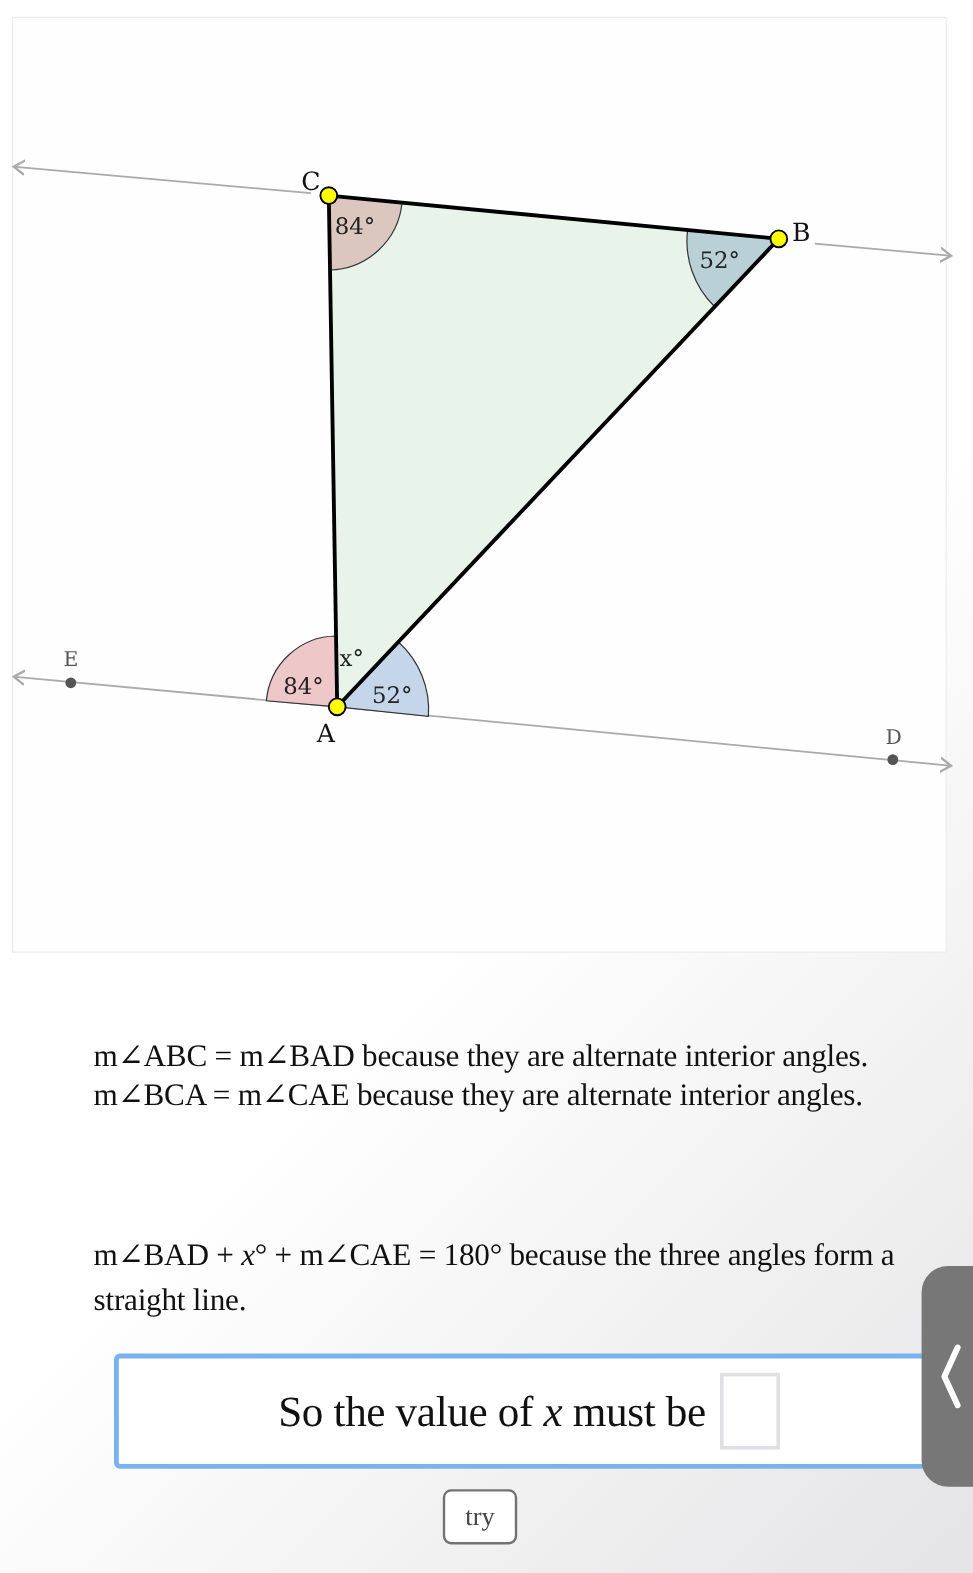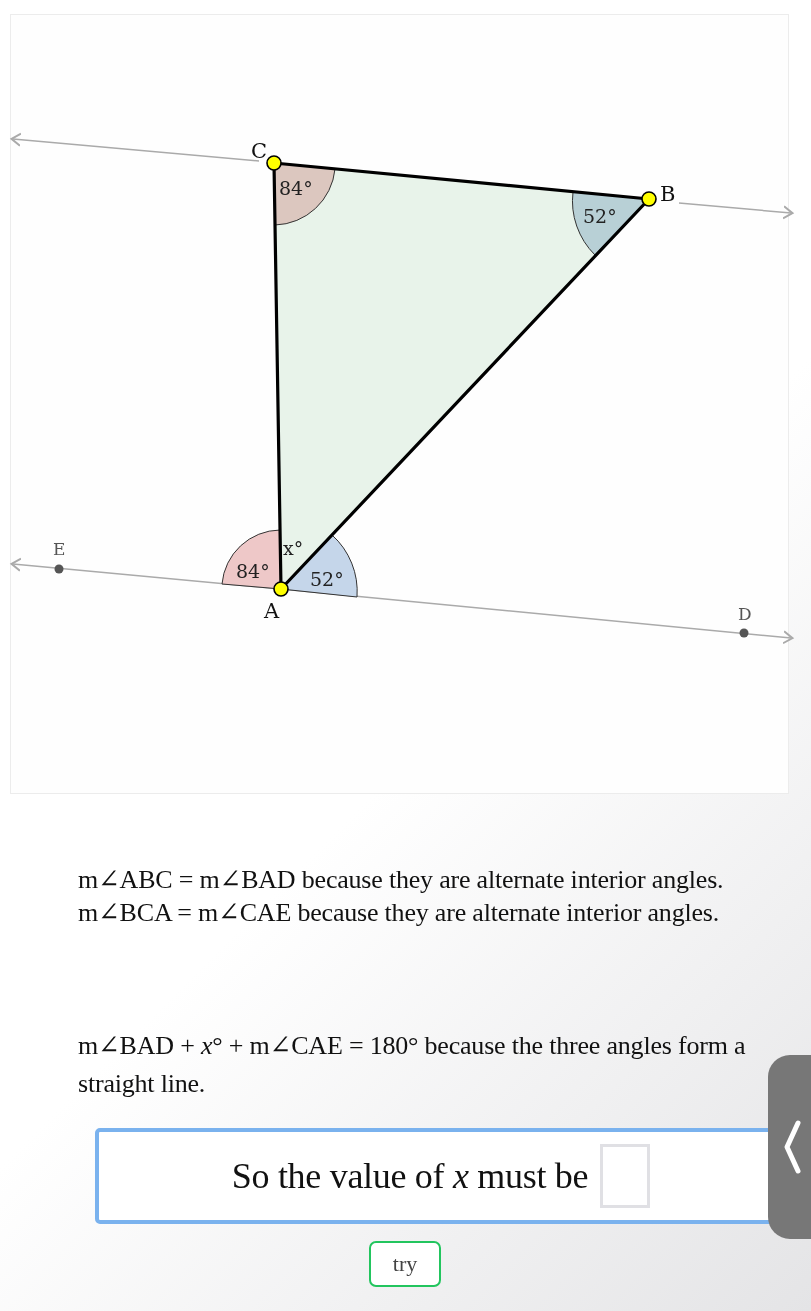--- a/index.html
+++ b/index.html
@@ -28,22 +28,22 @@
   .answer-text {
     font-family:"Liberation Serif","DejaVu Serif",serif;
     font-size:36px; color:#111; letter-spacing:-0.3px;
   }
   .answer-text i { font-style:italic; }
   .answer-input {
     width:50px; height:64px; margin-left:12px;
     border:3px solid #e0e0e4; background:#fff; box-sizing:border-box;
   }
   .try-button {
-    position:absolute; left:369px; top:1241px; width:72px; height:46px;
-    box-sizing:border-box; border:2px solid #22c55e; border-radius:7px;
+    position:absolute; left:369px; top:1241px; width:62px; height:46px;
+    box-sizing:border-box; border:2px solid #737373; border-radius:7px;
     background:#fff; display:flex; align-items:center; justify-content:center;
     font-family:"Liberation Serif","DejaVu Serif",serif; font-size:22px; color:#444;
   }
   .side-tab {
     position:absolute; left:768px; top:1055px; width:60px; height:184px;
     background:#777777; border-radius:22px 0 0 22px;
     display:flex; align-items:center; justify-content:flex-start; padding-left:14px; box-sizing:border-box;
   }
 </style>
 </head>

